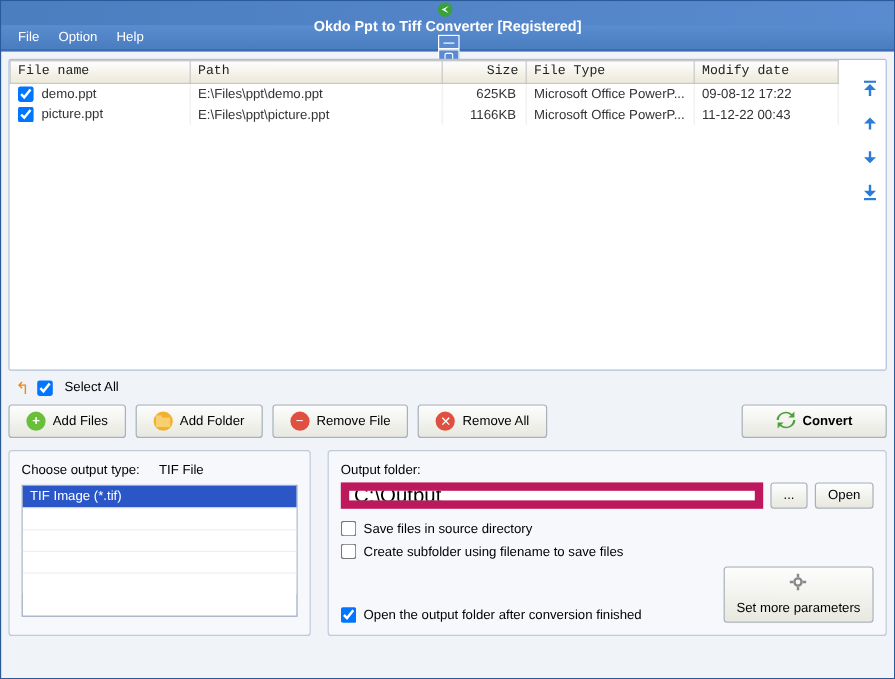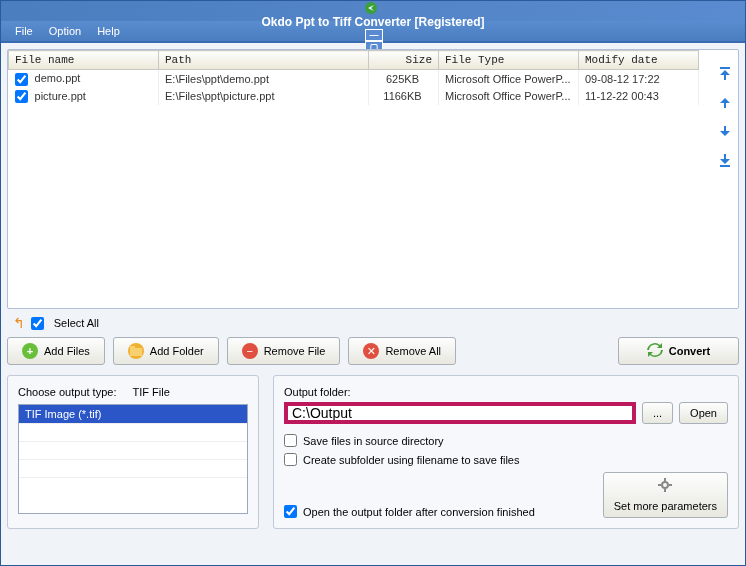--- a/index.html
+++ b/index.html
@@ -36,21 +36,21 @@
   background: #fff; border: 1px solid #b0c0d8; border-radius: 2px;
 }
 .file-panel { height: 260px; margin-bottom: 6px; position:relative;}
 .file-table { border-collapse: collapse; width: 690px; table-layout: fixed; }
 .file-table th {
   background: linear-gradient(#fdfdfd,#ece9d8);
   border: 1px solid #c8c8c8; padding: 3px 6px; text-align: left; font-weight: normal;
   font-size: 11px; color: #222; font-family: Liberation Mono, monospace;
 }
 .file-table td { padding: 2px 6px; border-right: 1px solid #eee; font-size:11px; color:#333; white-space:nowrap; overflow:hidden; text-overflow:ellipsis;}
-.file-table td.size { text-align: center; padding-right: 8px;}
+.file-table td.size { text-align: right; padding-right: 8px;}
 .chk { vertical-align: middle; margin-right: 4px;}
 .side-arrows { position: absolute; right: 4px; top: 16px; display:flex; flex-direction:column; gap:10px;}
 .arrow-btn { width:18px; height:18px; background:none; border:none; cursor:pointer; color:#2b7bd8; display:flex; align-items:center; justify-content:center;}
 .selall-row { display:flex; align-items:center; gap:6px; margin: 4px 0 6px 6px; }
 .up-icon { color:#e88b20; font-size:14px;}
 .toolbar { display:flex; gap:8px; margin-bottom: 10px; align-items:center; }
 .btn {
   background: linear-gradient(#fdfdfd,#e8e8e0);
   border: 1px solid #a8b0b8; border-radius: 3px;
   padding: 4px 14px; display:flex; align-items:center; gap:6px;
@@ -67,21 +67,21 @@
   border: 1px solid #c0cad8; border-radius: 3px; background: #f6f8fb;
   padding: 10px; flex:1;
 }
 .group-left { width: 252px; flex: 0 0 252px; }
 .group-right { flex:1; }
 .group-label-row { margin-bottom: 6px; display:flex; gap:16px;}
 .list-box { border:1px solid #9aa8c0; background:#fff; height: 110px; }
 .list-row { padding: 3px 6px; color:#fff; background:#2a56c8; }
 .list-row.empty { background:#fff; height: 18px; border-top:1px solid #eee;}
 .output-row { display:flex; gap:6px; align-items:center; margin: 4px 0 10px;}
-.output-input { flex:1; border:4px solid #be185d; padding:3px 4px; font-size:14px; height:22px;}
+.output-input { flex:1; border:7px solid #be185d; padding:3px 4px; font-size:17px; height:22px;}
 .smallbtn { background: linear-gradient(#fdfdfd,#e8e8e0); border:1px solid #a8b0b8; border-radius:3px; padding:3px 10px; height:22px; cursor:pointer; font-size:11px;}
 .check-row { display:flex; align-items:center; gap:6px; margin:6px 0;}
 .last-row { display:flex; align-items:flex-end; gap:10px;}
 .morebtn { background: linear-gradient(#fdfdfd,#e8e8e0); border:1px solid #a8b0b8; border-radius:3px; padding:5px 10px; cursor:pointer; display:flex; align-items:center; gap:6px; font-size:11px;flex-direction:column;}
 </style>
 </head>
 <body>
 
 <div class="window">
   <div class="titlebar">

